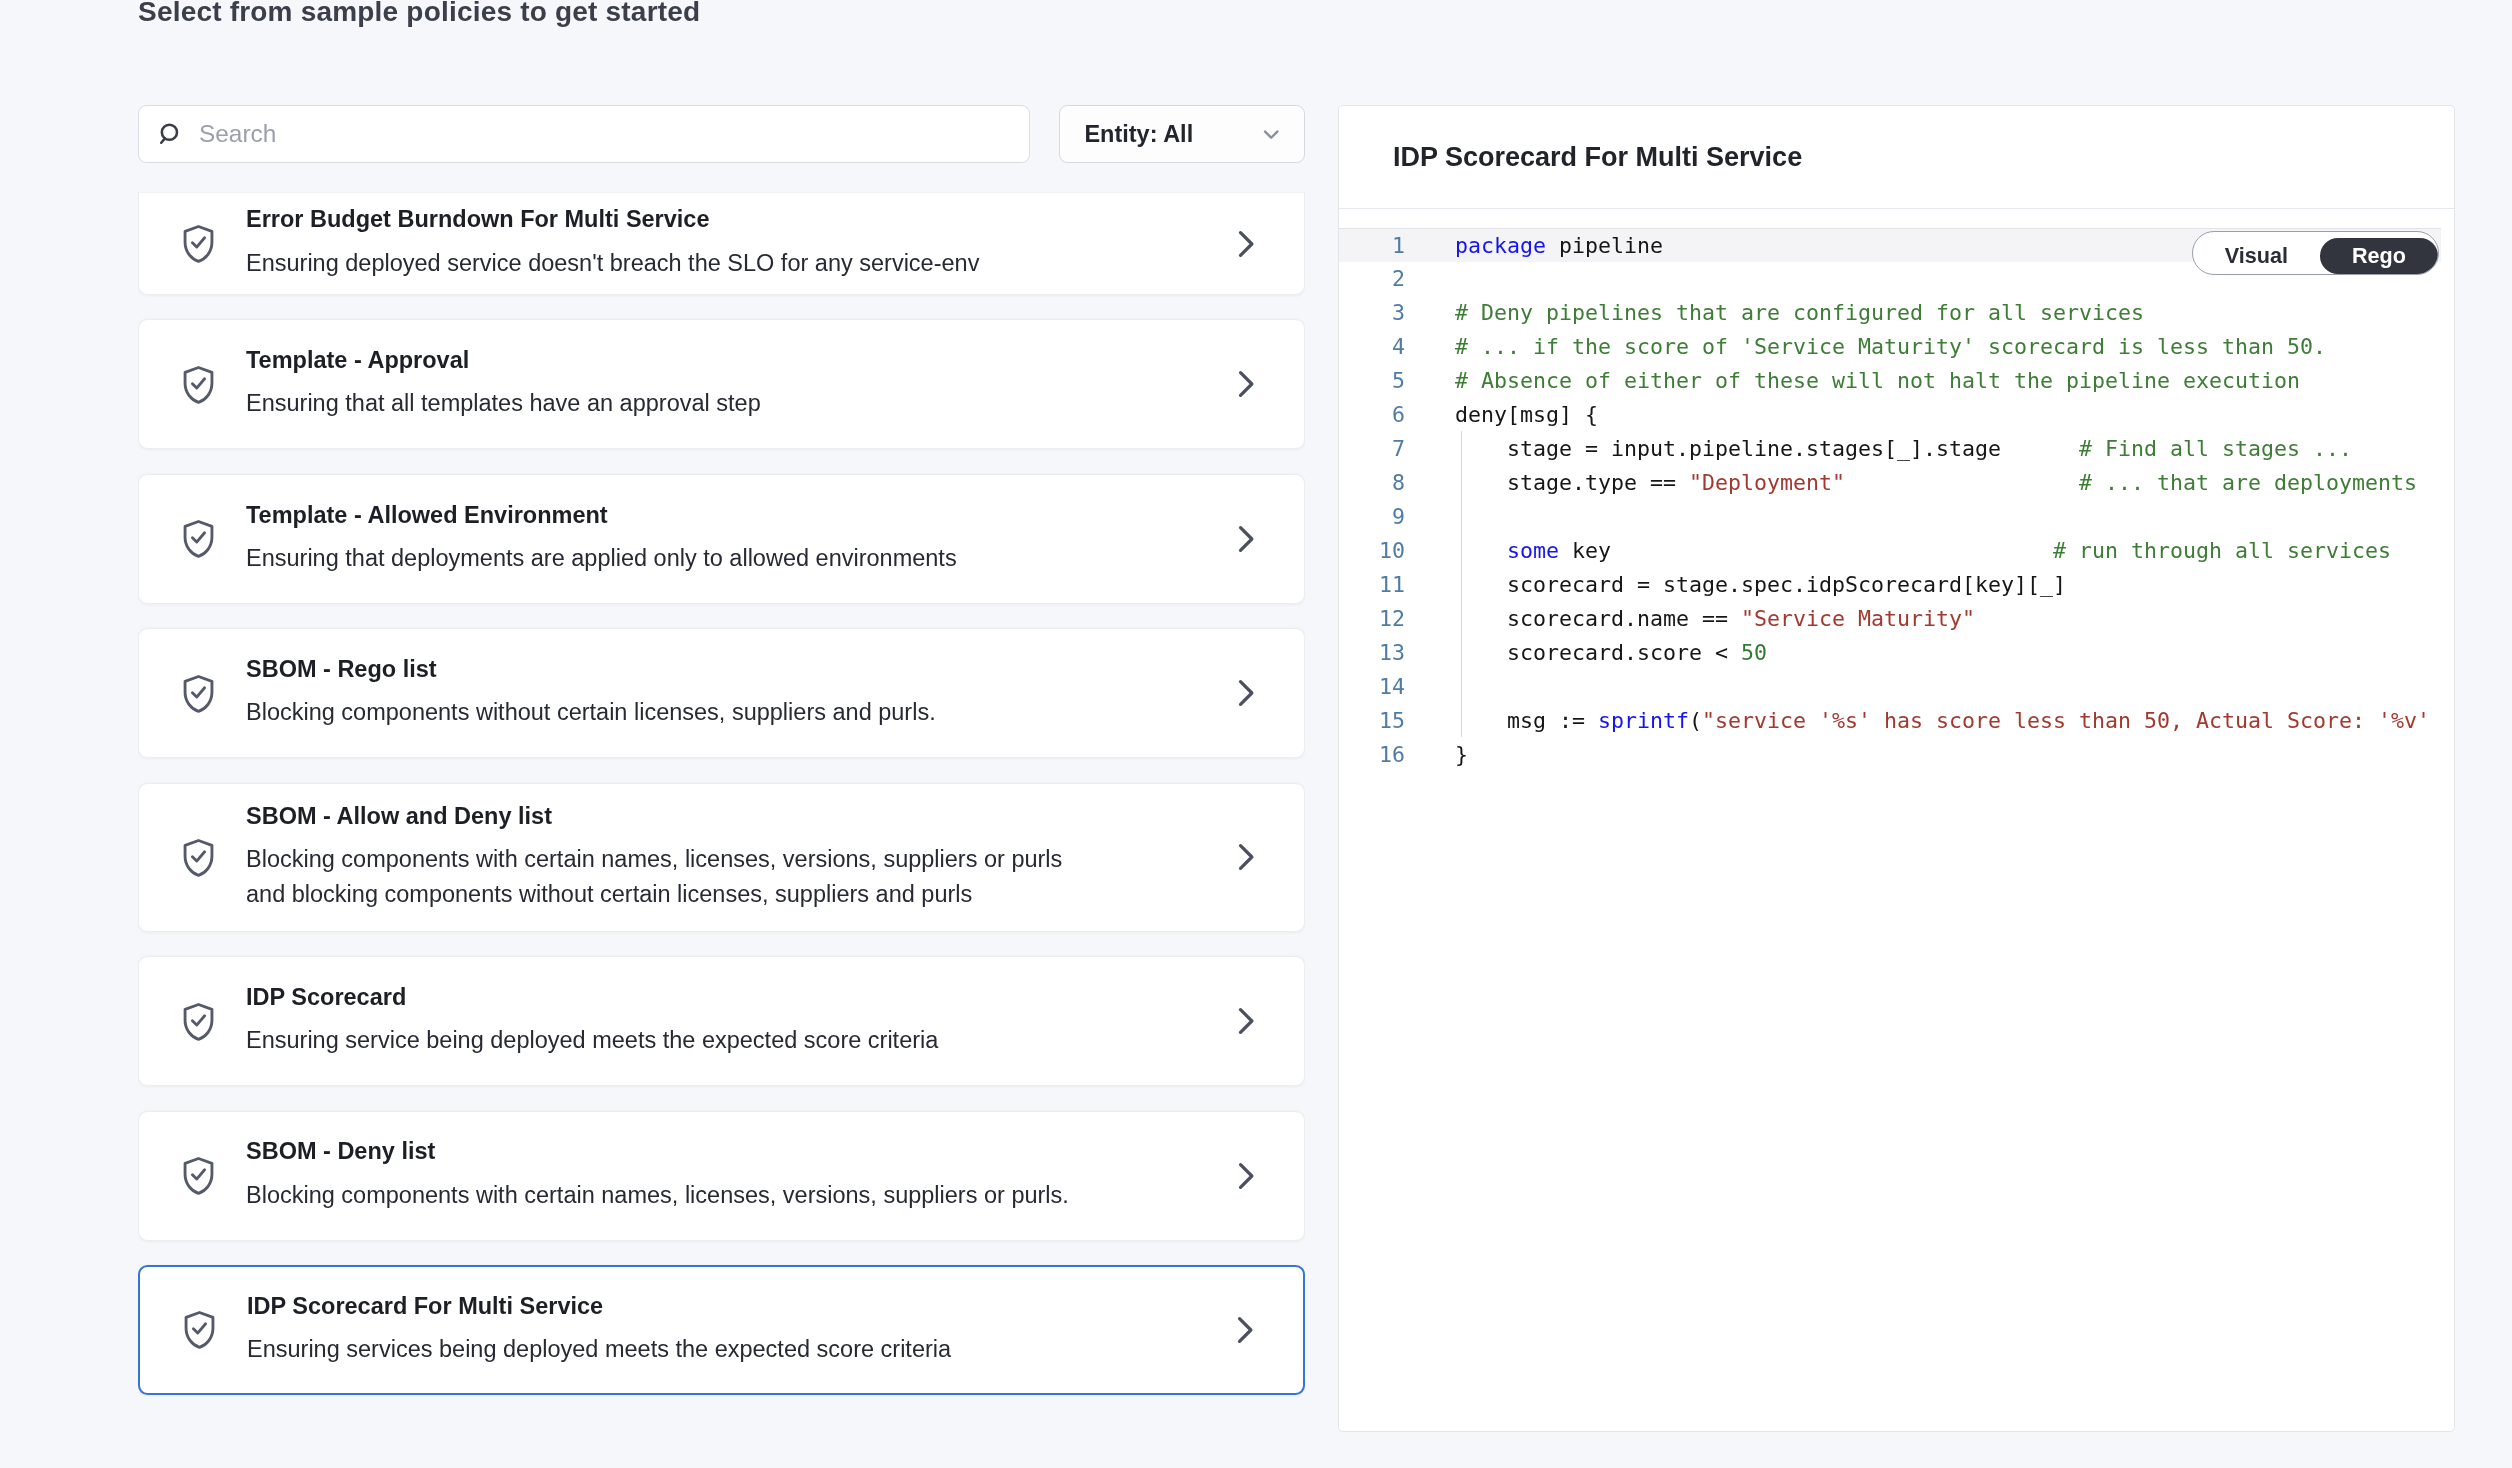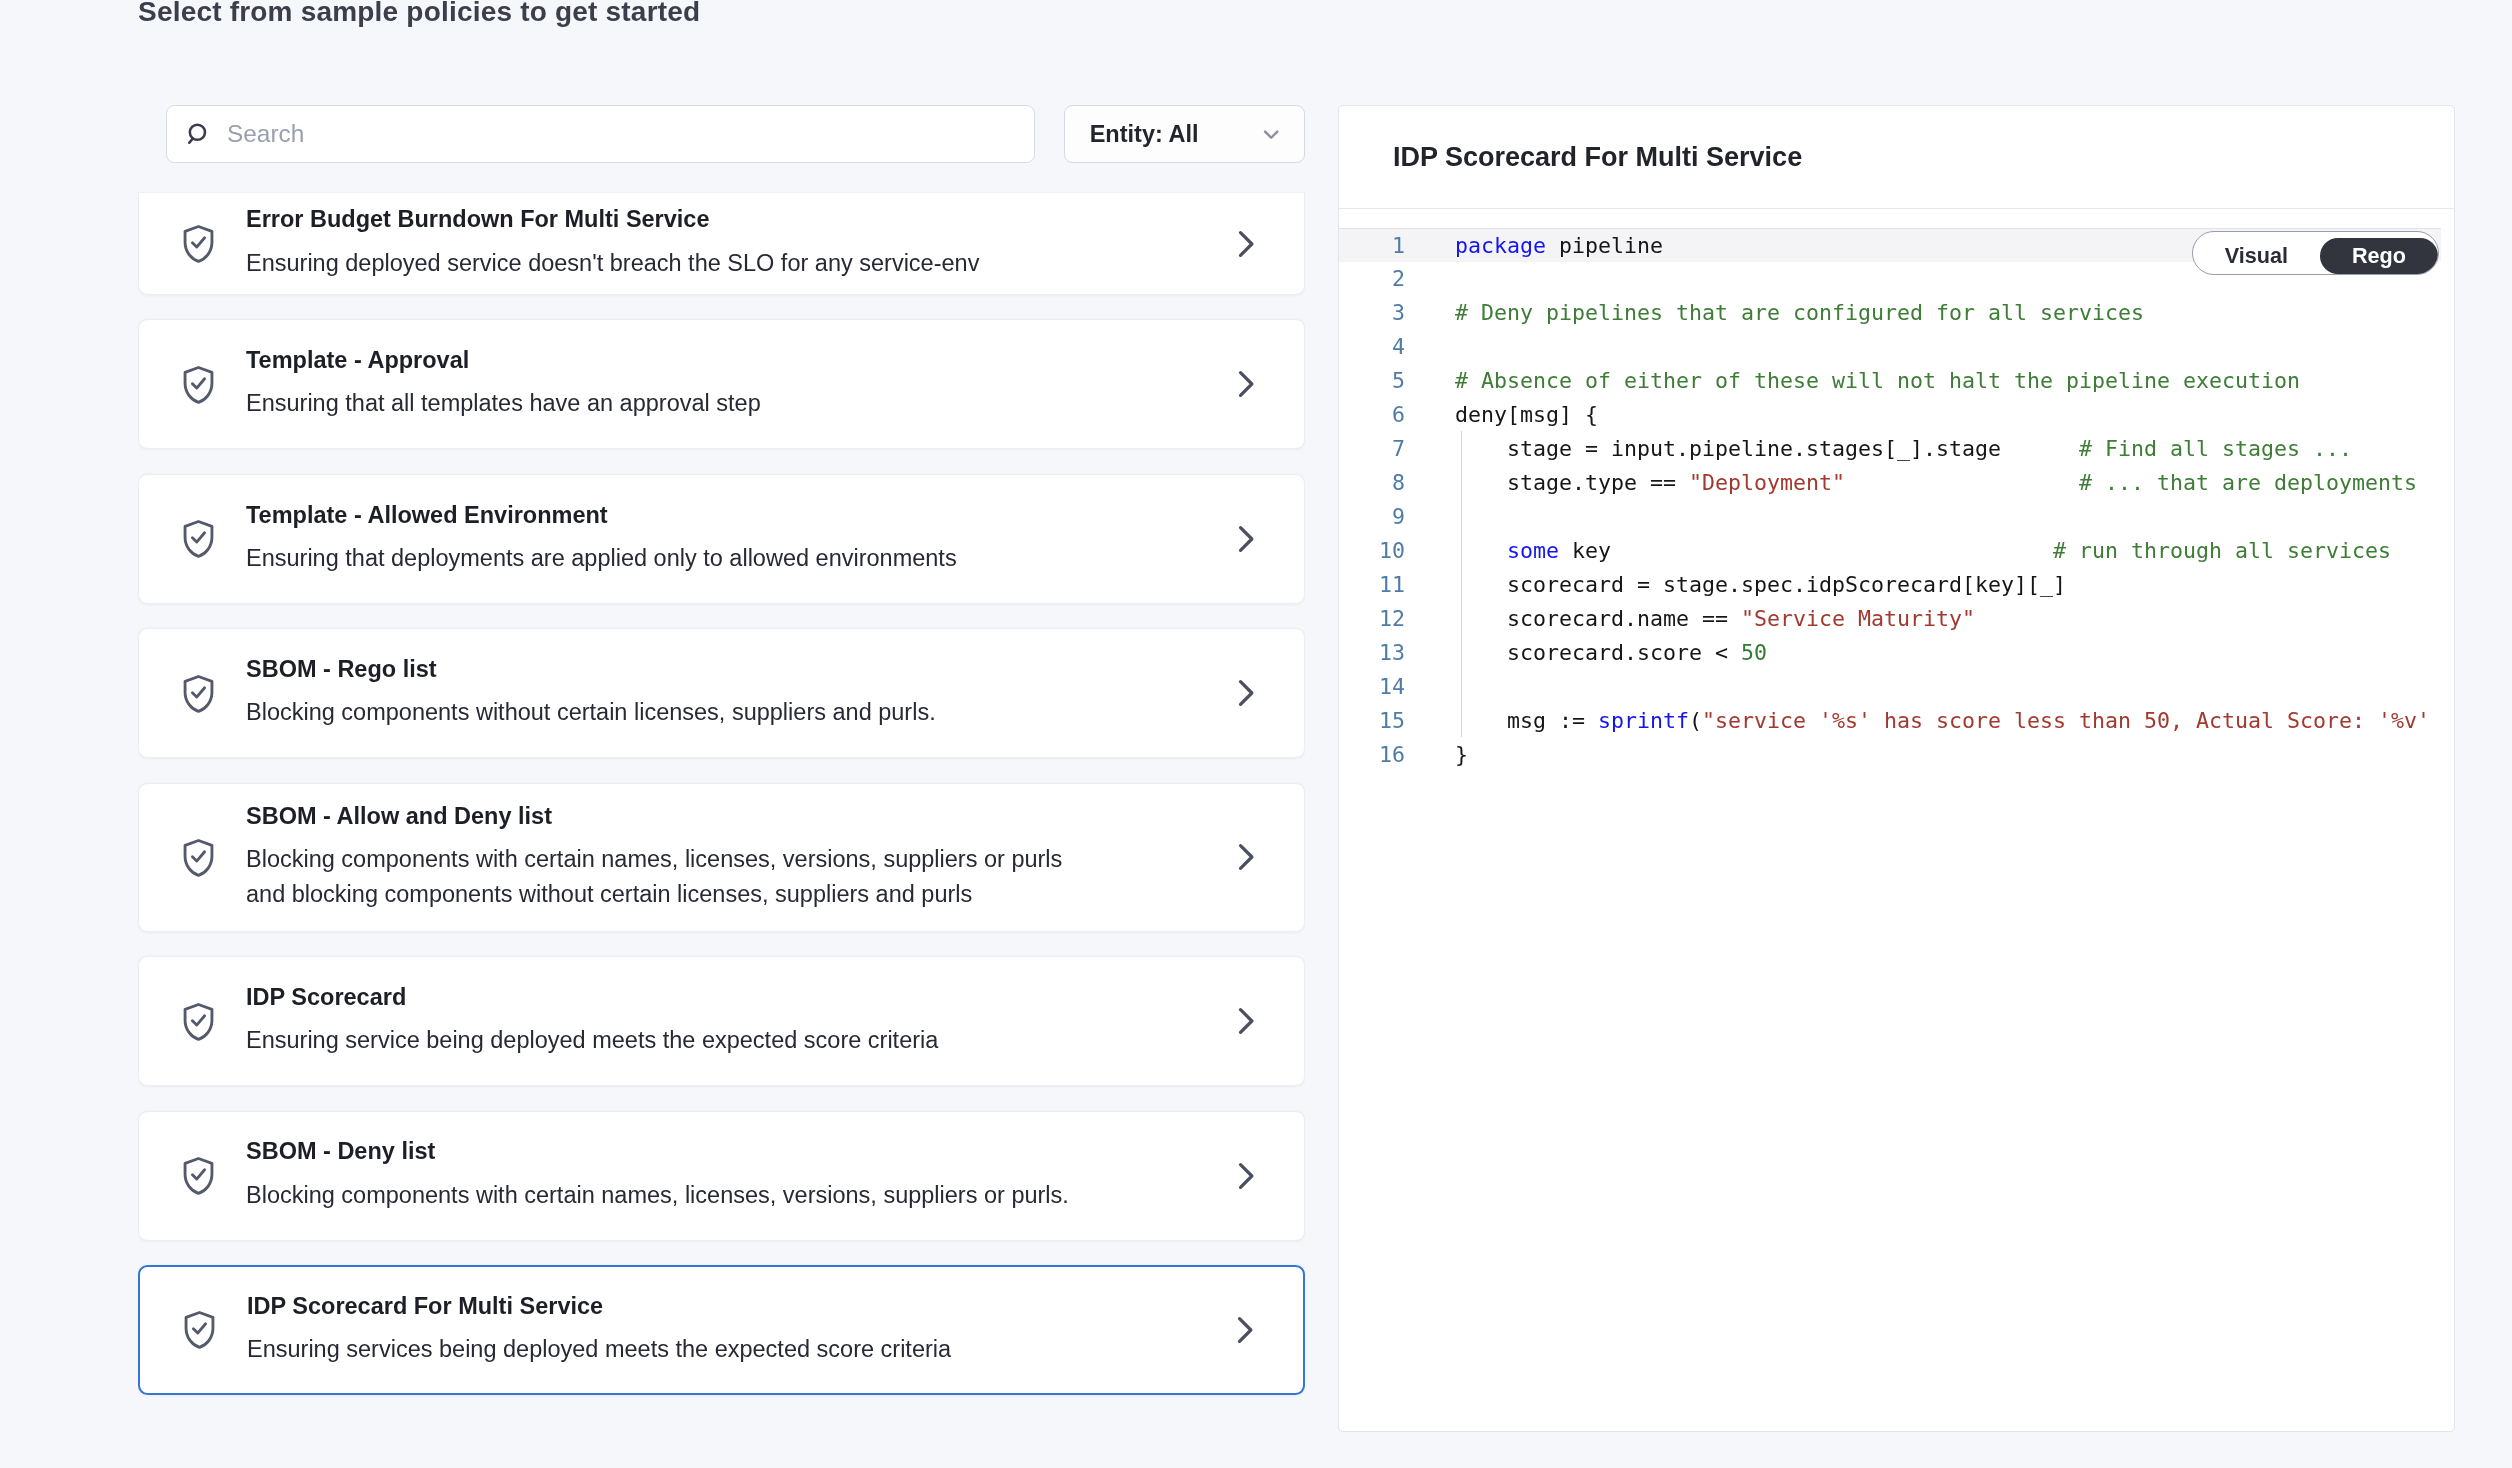--- a/index.html
+++ b/index.html
@@ -3,21 +3,21 @@
 <meta charset="utf-8">
 <style>
   * { margin:0; padding:0; box-sizing:border-box; }
   html,body { width:2512px; height:1468px; overflow:hidden; }
   body { font-family:"Liberation Sans", sans-serif; background:#f6f7fa; position:relative; }
 
   .page-title { position:absolute; left:138px; top:-3.8px; font-size:28px; font-weight:bold; color:#3b3e4b; letter-spacing:0.2px; }
 
   
   .toolbar { position:absolute; left:138px; top:105px; width:1167px; height:58px; display:flex; }
-  .search-box { width:892px; height:58px; background:#fff; border:1.9px solid #d8dbe3; border-radius:8.4px; display:flex; align-items:center; padding:0 17px;margin-left:28px; }
+  .search-box { width:892px; height:58px; background:#fff; border:1.9px solid #d8dbe3; border-radius:8.4px; display:flex; align-items:center; padding:0 17px; }
   .search-box input { border:none; outline:none; flex:1; font-size:24.4px; color:#2a2c36; font-family:"Liberation Sans",sans-serif; background:transparent; margin-left:15px; }
   .search-box input::placeholder { color:#99a0ad; }
   .entity-select { margin-left:29px; width:246px; height:58px; background:#fdfdfe; border:1.9px solid #d4d8e0; border-radius:8.4px; display:flex; align-items:center; justify-content:space-between; padding:0 20.7px 0 24.4px; cursor:pointer;gap:44px; }
   .entity-select .label { font-size:23.5px; font-weight:bold; color:#23252e; }
 
   
   .policy-list { position:absolute; left:138px; top:192px; width:1167px; height:1255px; overflow:hidden; }
   .policy-card { background:#fff; border:0.9px solid #ecedf2; border-radius:9.4px; box-shadow:0 0.9px 2.8px rgba(30,35,60,.05); min-height:130px; display:flex; align-items:center; padding:19px 38px; margin-bottom:24.4px; cursor:pointer; }
   .policy-card.clipped { height:103px; min-height:103px; border-top-left-radius:0; border-top-right-radius:0; border-top-color:#f1f2f5; overflow:hidden; padding-top:5.6px; padding-bottom:5.6px; }
   .policy-card.selected { border:2.8px solid #3575d8; }
@@ -222,21 +222,21 @@
     <div class="mode-btn">Visual</div>
     <div class="mode-btn active">Rego</div>
   </div>
 
   <div class="code-body">
     <div class="indent-guide"></div>
     <div>
         <div class="code-line first"><span class="ln">1</span><span class="lc"><span class="tok-kw">package</span><span class="tok-code"> pipeline</span></span></div>
         <div class="code-line"><span class="ln">2</span><span class="lc"></span></div>
         <div class="code-line"><span class="ln">3</span><span class="lc"><span class="tok-com"># Deny pipelines that are configured for all services</span></span></div>
-        <div class="code-line"><span class="ln">4</span></div>
+        <div class="code-line"><span class="ln">4</span><span class="lc"><span class="tok-com"># ... if the score of 'Service Maturity' scorecard is less than 50.</span></span></div>
         <div class="code-line"><span class="ln">5</span><span class="lc"><span class="tok-com"># Absence of either of these will not halt the pipeline execution</span></span></div>
         <div class="code-line"><span class="ln">6</span><span class="lc"><span class="tok-code">deny[msg] {</span></span></div>
         <div class="code-line"><span class="ln">7</span><span class="lc"><span class="tok-code">    stage = input.pipeline.stages[_].stage</span><span class="tok-com">      # Find all stages ...</span></span></div>
         <div class="code-line"><span class="ln">8</span><span class="lc"><span class="tok-code">    stage.type == </span><span class="tok-str">"Deployment"</span><span class="tok-com">                  # ... that are deployments</span></span></div>
         <div class="code-line"><span class="ln">9</span><span class="lc"></span></div>
         <div class="code-line"><span class="ln">10</span><span class="lc"><span class="tok-code">    </span><span class="tok-kw">some</span><span class="tok-code"> key</span><span class="tok-com">                                  # run through all services</span></span></div>
         <div class="code-line"><span class="ln">11</span><span class="lc"><span class="tok-code">    scorecard = stage.spec.idpScorecard[key][_]</span></span></div>
         <div class="code-line"><span class="ln">12</span><span class="lc"><span class="tok-code">    scorecard.name == </span><span class="tok-str">"Service Maturity"</span></span></div>
         <div class="code-line"><span class="ln">13</span><span class="lc"><span class="tok-code">    scorecard.score &lt; </span><span class="tok-num">50</span></span></div>
         <div class="code-line"><span class="ln">14</span><span class="lc"></span></div>

